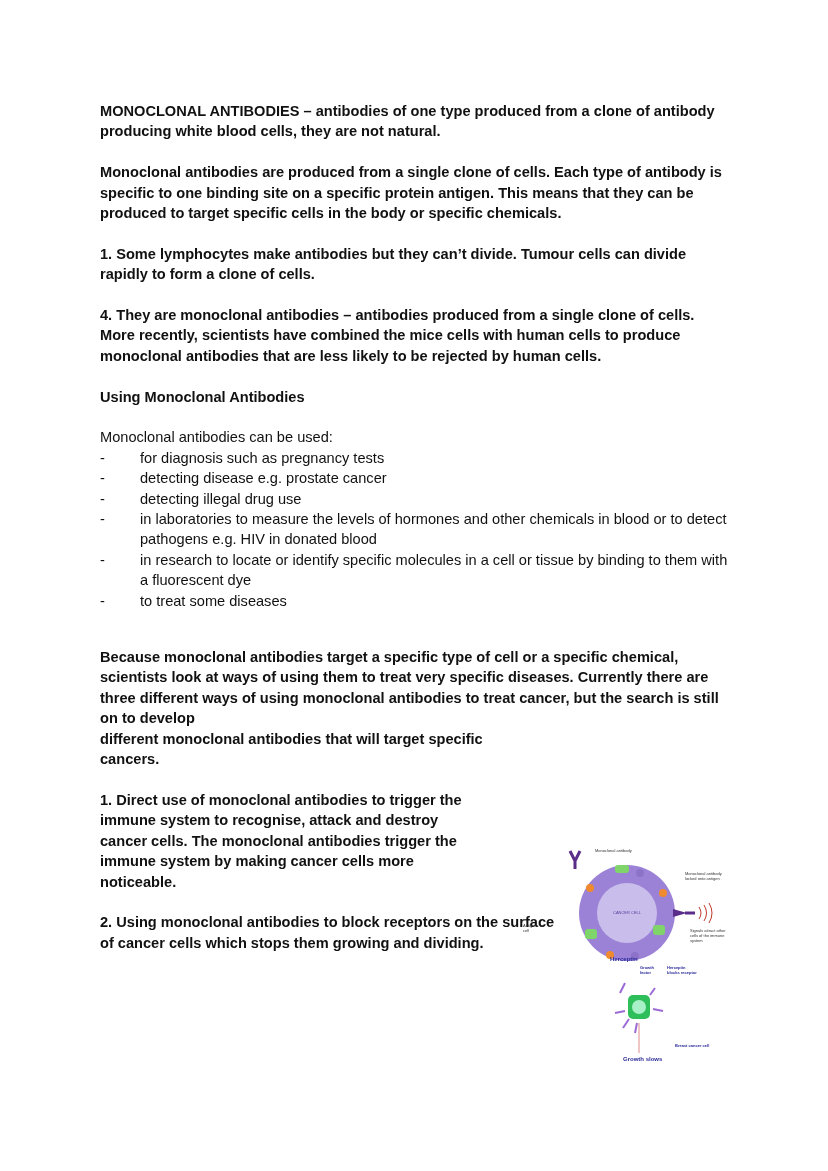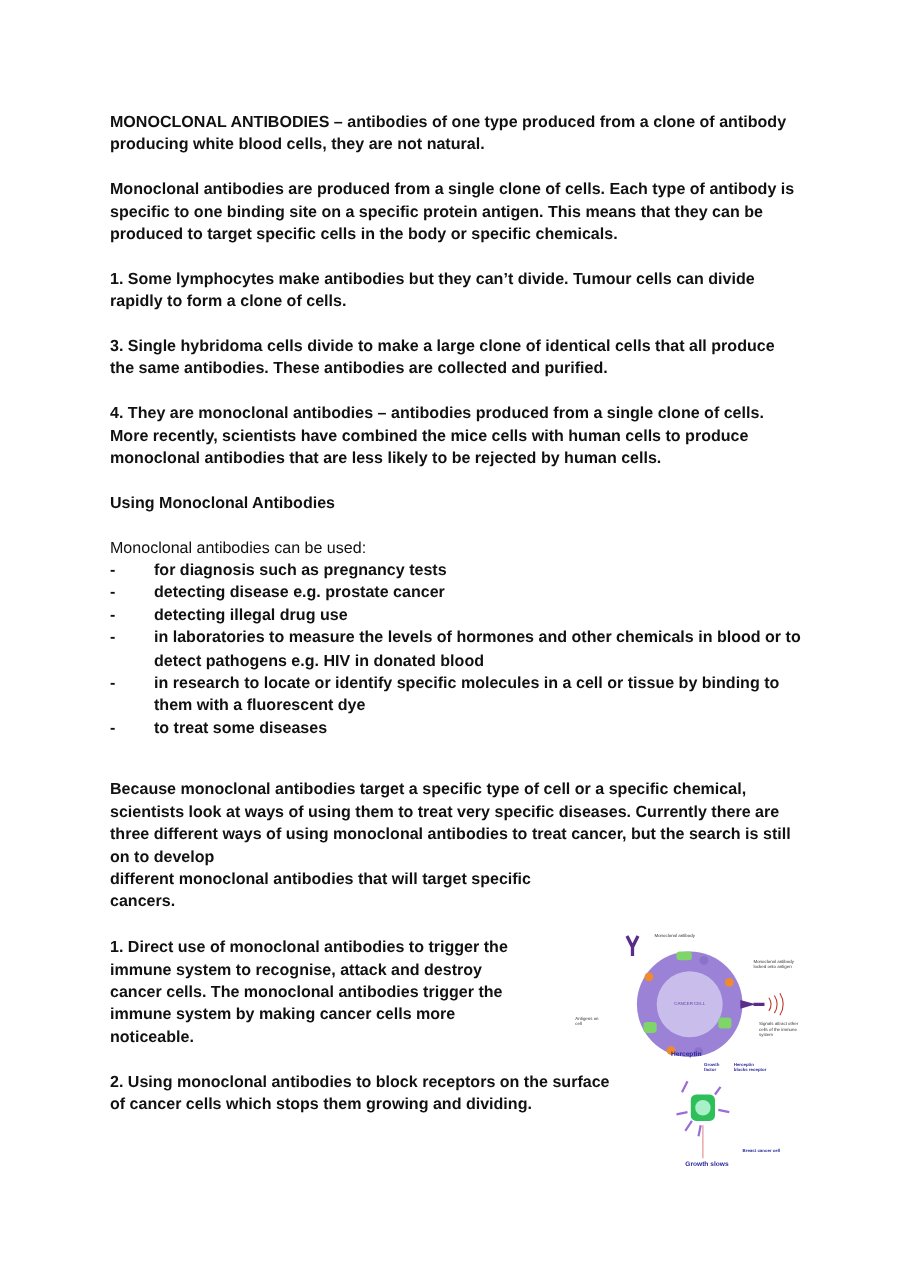--- a/index.html
+++ b/index.html
@@ -1,36 +1,35 @@
 <!DOCTYPE html>
 <html><head>
 <meta charset="utf-8">
 <style>
 html,body{margin:0;padding:0;background:#fff;}
 body{width:828px;height:1171px;position:relative;overflow:hidden;font-family:"Liberation Sans",sans-serif;color:#111;}
 .page{position:absolute;left:100px;top:101px;width:630px;font-size:14.6px;line-height:20.4px;}
 p{margin:0 0 20.4px 0;font-weight:bold;}
 .h{font-weight:bold;}
 ul{list-style:none;margin:0;padding:0;}
-li{position:relative;padding-left:40px;font-weight:bold;}
+li{position:relative;padding-left:40px;}
 li:before{content:"-";position:absolute;left:0;}
 .narrow{width:385px;}
 .narrow2{width:465px;}
 .fig{position:absolute;left:515px;top:843px;width:225px;height:225px;}
 .lbl{position:absolute;font-size:4px;color:#333;line-height:5px;}
 .blbl{position:absolute;font-size:6px;color:#2a2a9a;font-weight:bold;line-height:6px;}
 </style>
 </head>
 <body>
 
 <div class="page">
   <p><span>MONOCLONAL ANTIBODIES</span><span> – antibodies of one type produced from a clone of antibody producing white blood cells, they are not natural.</span></p>
   <p>Monoclonal antibodies are produced from a single clone of cells. Each type of antibody is specific to one binding site on a specific protein antigen. This means that they can be produced to target specific cells in the body or specific chemicals.</p>
   <p>1. Some lymphocytes make antibodies but they can’t divide. Tumour cells can divide rapidly to form a clone of cells.</p>
-  <p>3. Single hybridoma cells divide to make a large clone of identical cells that all produce the same antibodies. These antibodies are collected and purified.</p>
   <p>4. They are monoclonal antibodies – antibodies produced from a single clone of cells. More recently, scientists have combined the mice cells with human cells to produce monoclonal antibodies that are less likely to be rejected by human cells.</p>
   <p class="h">Using Monoclonal Antibodies</p>
   <div>Monoclonal antibodies can be used:</div>
   <ul>
     <li>for diagnosis such as pregnancy tests</li>
     <li>detecting disease e.g. prostate cancer</li>
     <li>detecting illegal drug use</li>
     <li>in laboratories to measure the levels of hormones and other chemicals in blood or to detect pathogens e.g. HIV in donated blood</li>
     <li>in research to locate or identify specific molecules in a cell or tissue by binding to them with a fluorescent dye</li>
     <li>to treat some diseases</li>

